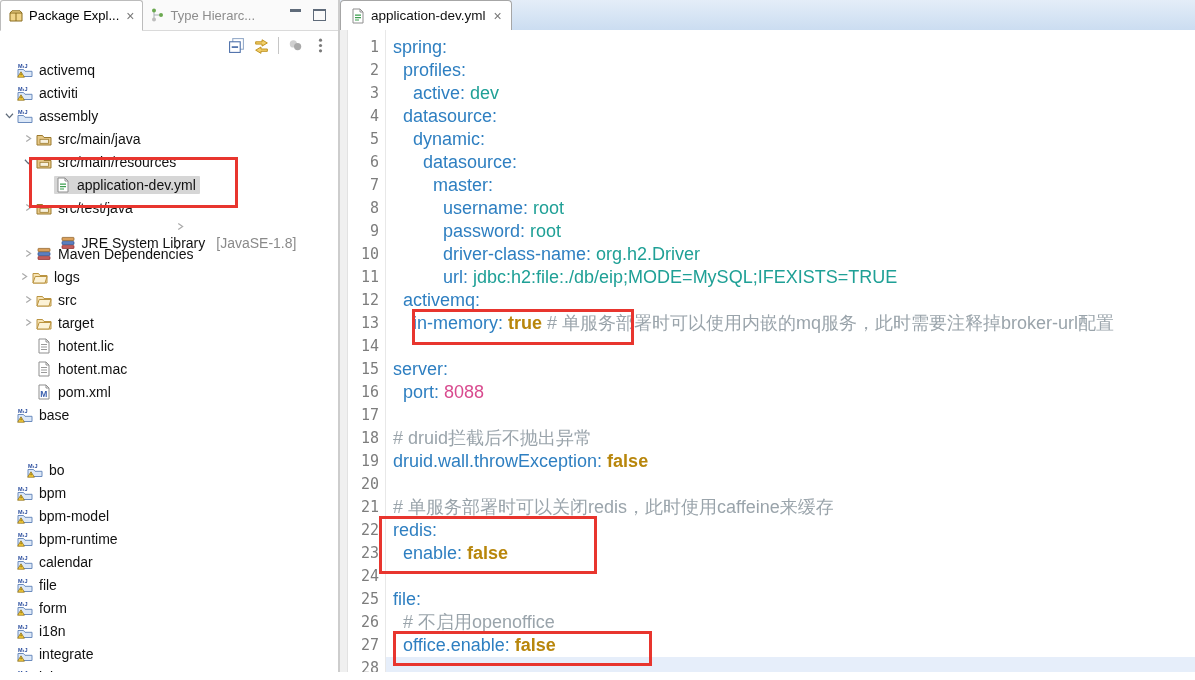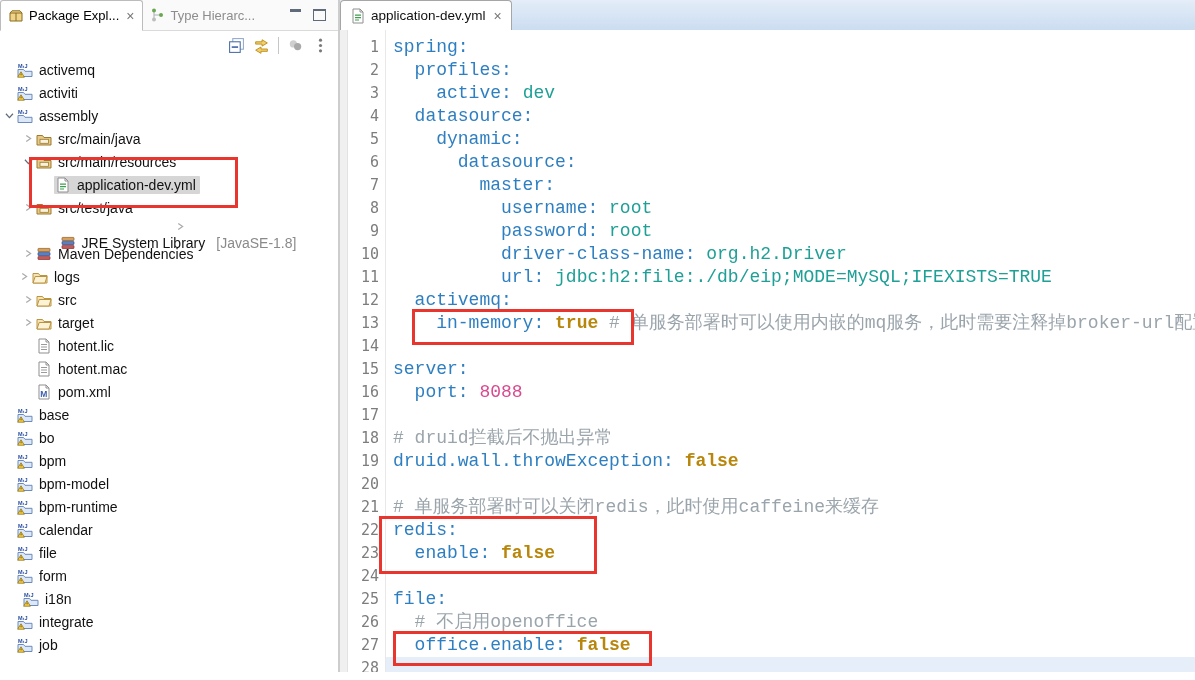--- a/index.html
+++ b/index.html
@@ -42,21 +42,21 @@
 
   .ebody{position:absolute;top:30px;left:0;right:0;bottom:0;background:#fff;overflow:hidden}
   .ruler{position:absolute;left:0;top:0;bottom:0;width:7px;background:#f0f0f0;border-right:1px solid #e2e2e2}
   .gutter{position:absolute;left:8px;top:0;bottom:0;width:37px;padding-top:6px;box-sizing:content-box;
           border-right:1px solid #e8e8e8;z-index:2}
   .ln{height:23px;line-height:23px;text-align:right;padding-right:6px;color:#7d7d7d;
       font-family:"DejaVu Sans Mono",monospace;font-size:15px}
   .curline{position:absolute;left:46px;right:0;height:23px;background:var(--c-curline);z-index:0}
   .codewrap{position:absolute;left:46px;top:0;right:0;bottom:0;padding-top:6px;z-index:1}
   .cline{height:23px;line-height:23px;white-space:pre;padding-left:7px;
-         font-family:Liberation Mono, monospace;font-size:18px;color:#222}
+         font-family:Liberation Sans, sans-serif;font-size:18px;color:#222}
   .tk-key{color:var(--c-key)}
   .tk-val{color:var(--c-val)}
   .tk-bool{color:var(--c-bool);font-weight:bold}
   .tk-num{color:var(--c-num)}
   .tk-comment{color:var(--c-comment)}
 
   
   .redbox{position:absolute;border:3px solid var(--c-redbox);z-index:6;pointer-events:none}
   .rb-tree{left:29px;top:157px;width:203px;height:45px}
   .rb-13{left:72px;top:279px;width:216px;height:30px}
@@ -302,21 +302,21 @@
           <span class="tlab">
             <span class="ticon"><svg viewBox="0 0 16 16">
                 <text x="1" y="5.5" font-size="5.5" font-weight="bold" fill="#2a4d9e" font-family="sans-serif">M›J</text>
                 <path d="M1 7.5 h5.5 l1.5 1.8 H15 v5.2 H1 z" fill="#dce8f8" stroke="#6b8bbd"></path>
                 <path d="M0.6 15.2 L4 9.8 L7.4 15.2 z" fill="#ffd43b" stroke="#8a6d1f" stroke-width="0.8"></path>
                 <rect x="3.6" y="11.6" width="0.9" height="1.8" fill="#5a4500"></rect>
               </svg></span>
             <span>base</span>
           </span>
         </div>
-        <div class="trow" style="padding-left: 2px;">
+        <div class="trow" style="padding-left: 12px; margin-top: 32px;">
           <span class="chev"></span>
           <span class="tlab">
             <span class="ticon"><svg viewBox="0 0 16 16">
                 <text x="1" y="5.5" font-size="5.5" font-weight="bold" fill="#2a4d9e" font-family="sans-serif">M›J</text>
                 <path d="M1 7.5 h5.5 l1.5 1.8 H15 v5.2 H1 z" fill="#dce8f8" stroke="#6b8bbd"></path>
                 <path d="M0.6 15.2 L4 9.8 L7.4 15.2 z" fill="#ffd43b" stroke="#8a6d1f" stroke-width="0.8"></path>
                 <rect x="3.6" y="11.6" width="0.9" height="1.8" fill="#5a4500"></rect>
               </svg></span>
             <span>bo</span>
           </span>
@@ -386,21 +386,21 @@
           <span class="tlab">
             <span class="ticon"><svg viewBox="0 0 16 16">
                 <text x="1" y="5.5" font-size="5.5" font-weight="bold" fill="#2a4d9e" font-family="sans-serif">M›J</text>
                 <path d="M1 7.5 h5.5 l1.5 1.8 H15 v5.2 H1 z" fill="#dce8f8" stroke="#6b8bbd"></path>
                 <path d="M0.6 15.2 L4 9.8 L7.4 15.2 z" fill="#ffd43b" stroke="#8a6d1f" stroke-width="0.8"></path>
                 <rect x="3.6" y="11.6" width="0.9" height="1.8" fill="#5a4500"></rect>
               </svg></span>
             <span>form</span>
           </span>
         </div>
-        <div class="trow" style="padding-left: 8px;">
+        <div class="trow" style="padding-left: 2px;">
           <span class="chev"></span>
           <span class="tlab">
             <span class="ticon"><svg viewBox="0 0 16 16">
                 <text x="1" y="5.5" font-size="5.5" font-weight="bold" fill="#2a4d9e" font-family="sans-serif">M›J</text>
                 <path d="M1 7.5 h5.5 l1.5 1.8 H15 v5.2 H1 z" fill="#dce8f8" stroke="#6b8bbd"></path>
                 <path d="M0.6 15.2 L4 9.8 L7.4 15.2 z" fill="#ffd43b" stroke="#8a6d1f" stroke-width="0.8"></path>
                 <rect x="3.6" y="11.6" width="0.9" height="1.8" fill="#5a4500"></rect>
               </svg></span>
             <span>i18n</span>
           </span>

